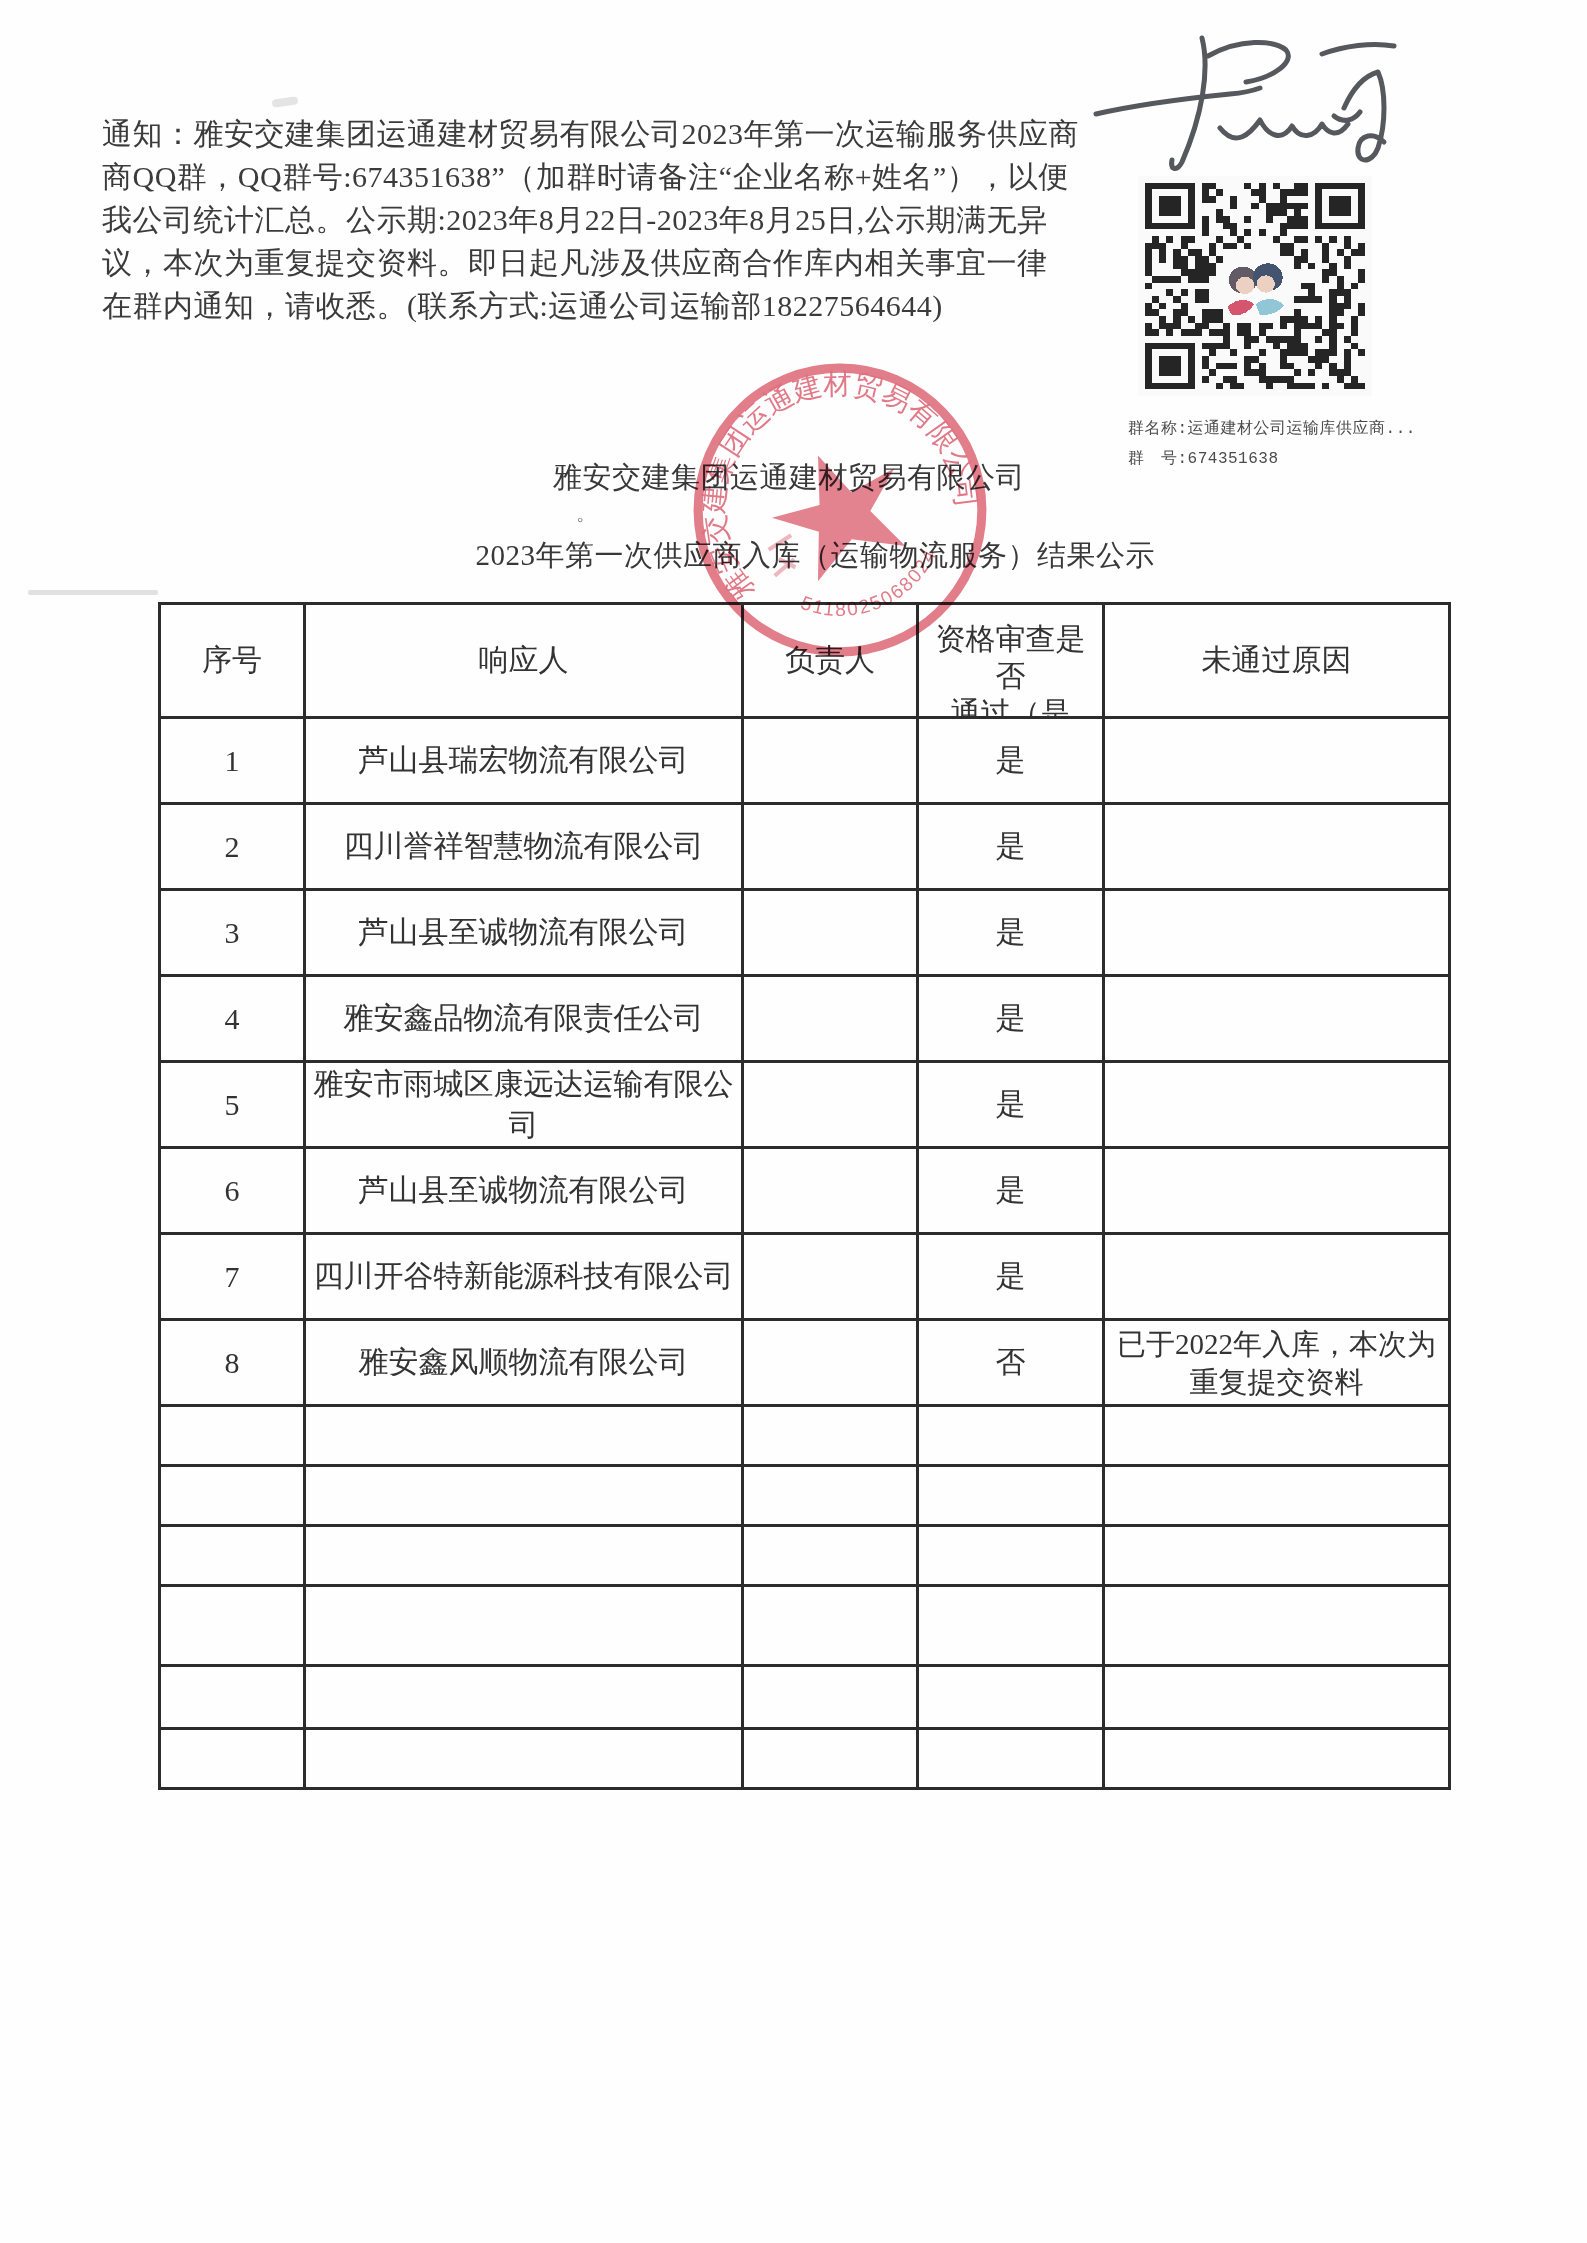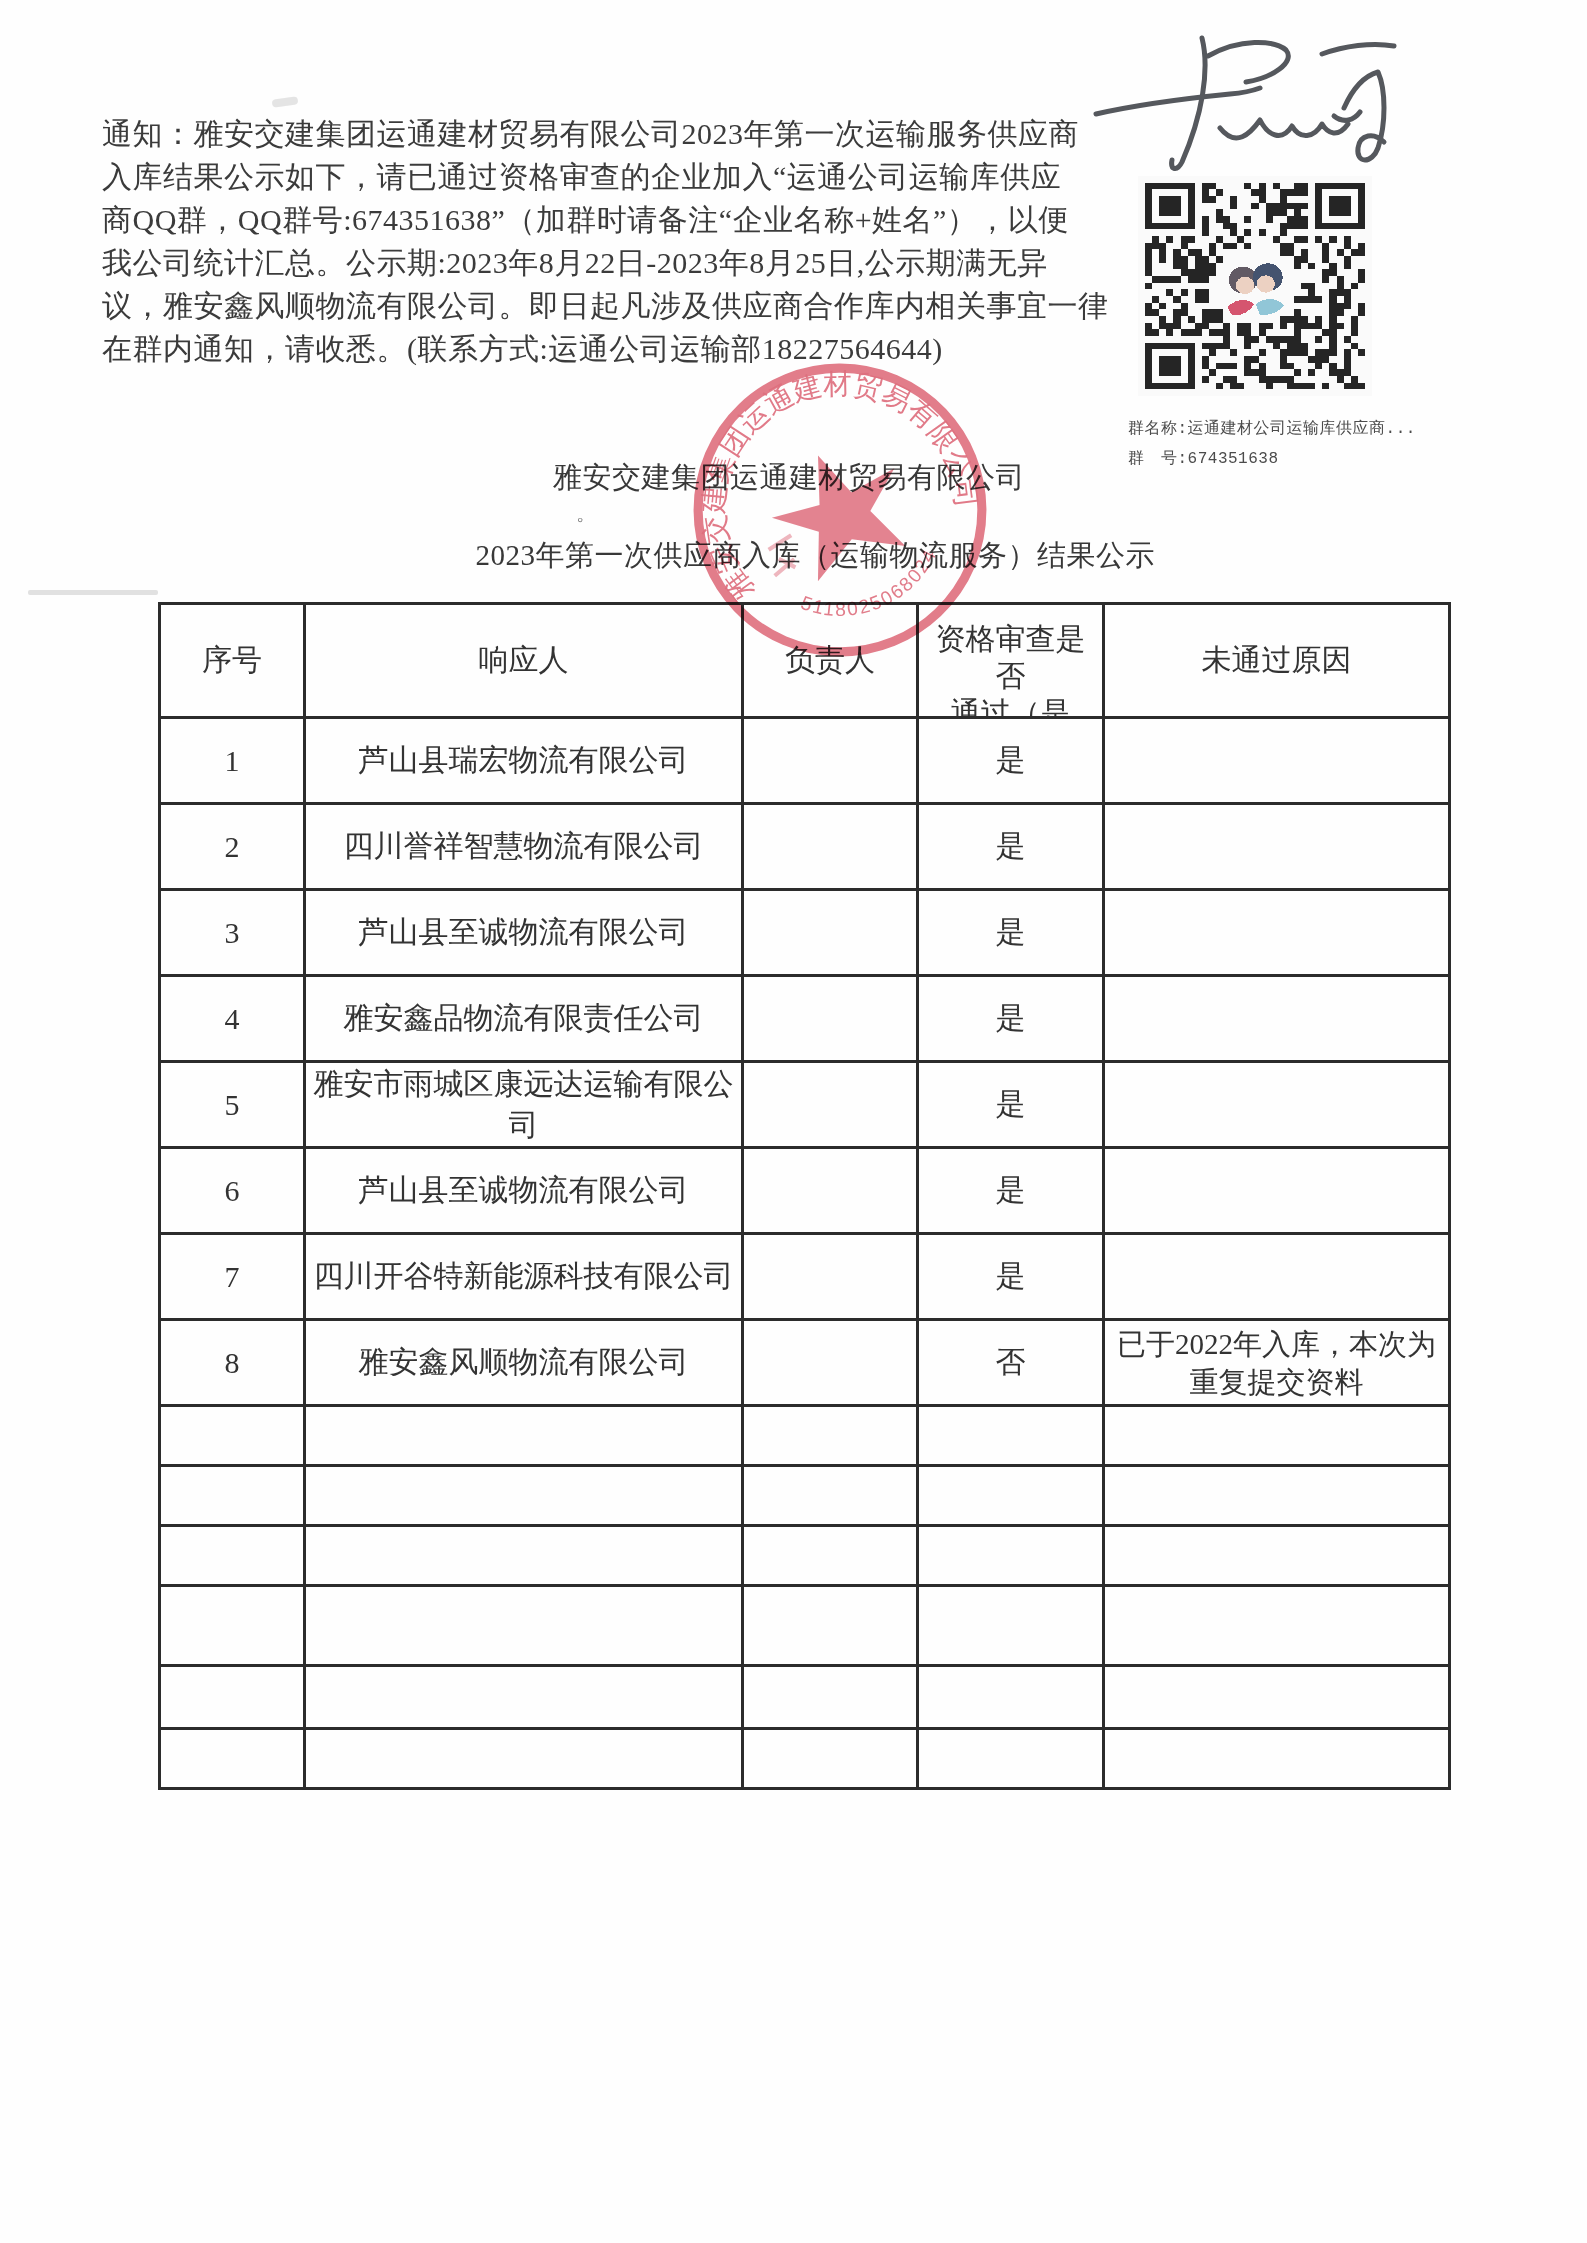--- a/index.html
+++ b/index.html
@@ -71,24 +71,23 @@
 </head>
 <body>
 
 <div class="page">
 
   <div class="artifact-dot"></div>
   <div class="artifact-topline"></div>
 
   <div class="notice">
     <div class="nline">通知：雅安交建集团运通建材贸易有限公司2023年第一次运输服务供应商</div>
-    <div class="nline">入库结果公示如下，请已通过资格审查的企业加入“运通公司运输库供应</div>
     <div class="nline">商QQ群，QQ群号:674351638”（加群时请备注“企业名称+姓名”），以便</div>
     <div class="nline">我公司统计汇总。公示期:2023年8月22日-2023年8月25日,公示期满无异</div>
-    <div class="nline">议，雅安鑫风顺物流有限公司。即日起凡涉及供应商合作库内相关事宜一律</div>
+    <div class="nline">议，本次为重复提交资料。即日起凡涉及供应商合作库内相关事宜一律</div>
     <div class="nline">在群内通知，请收悉。(联系方式:运通公司运输部18227564644)</div>
   </div>
 
   <svg class="signature" viewBox="0 0 336 168" fill="none" stroke="#474a50" stroke-width="5" stroke-linecap="round" stroke-linejoin="round" opacity="0.92">
     <path d="M14 102 C 58 92, 108 86, 148 82 C 160 81, 170 79, 178 76"></path>
     <path d="M120 26 C 128 58, 120 104, 100 150 C 95 160, 88 158, 90 148"></path>
     <path d="M126 44 C 158 26, 192 28, 204 38 C 214 50, 190 66, 164 70"></path>
     <path d="M138 116 C 154 136, 168 122, 178 108 C 186 124, 200 130, 210 114 C 218 128, 232 126, 240 112 C 246 122, 256 126, 266 112"></path>
     <path d="M240 42 C 262 34, 290 30, 312 34"></path>
     <path d="M262 96 C 270 78, 282 64, 296 60 C 304 78, 304 112, 296 136 C 290 152, 274 152, 276 136 C 278 122, 292 120, 302 130"></path>

